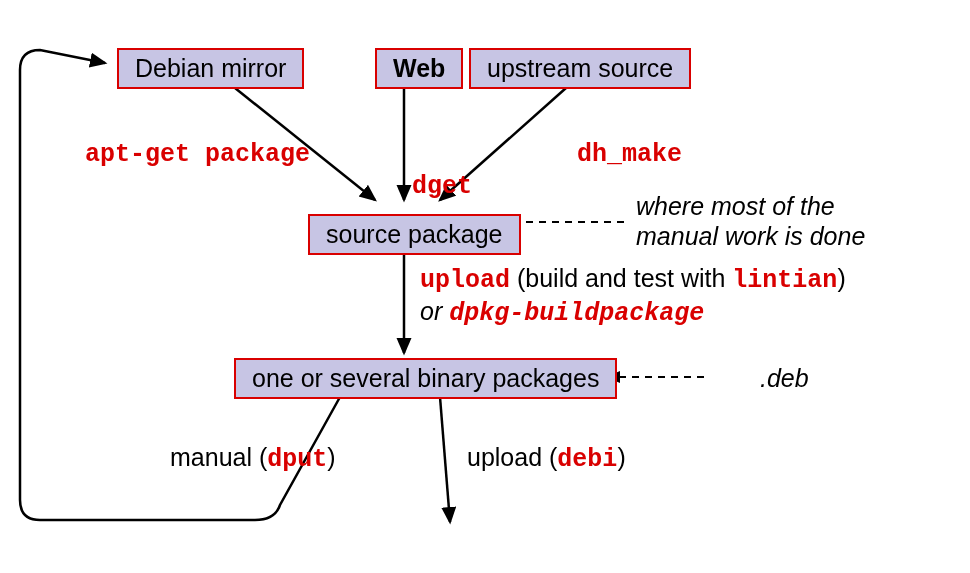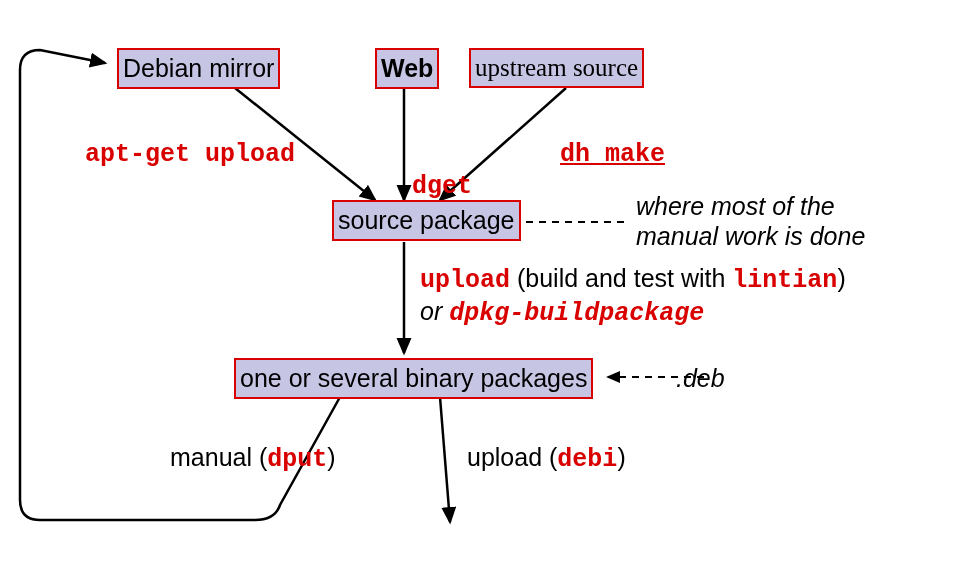--- a/index.html
+++ b/index.html
@@ -8,21 +8,21 @@
       height: 573px;
       background: #fff;
       font-family: Helvetica, Arial, sans-serif;
       position: relative;
       overflow: hidden;
     }
     .node {
       position: absolute;
       background: #c7c5e4;
       border: 2px solid #d90000;
-      padding: 4px 4px;
+      padding: 4px 16px;
       font-size: 25px;
       color: #000;
       white-space: nowrap;
     }
     .label {
       position: absolute;
       font-size: 25px;
       color: #000;
       white-space: nowrap;
     }
@@ -58,41 +58,41 @@
 </svg>
 
 <div class="node" style="left:117px; top:48px;">
   <span>Debian mirror</span>
 </div>
 
 <div class="node" style="left:375px; top:48px;font-weight:bold;">
   <span>Web</span>
 </div>
 
-<div class="node" style="left:469px; top:48px;font-family:Liberation Serif, serif;">
+<div class="node" style="left:469px; top:48px;">
   <span>upstream source</span>
 </div>
 
-<div class="node" style="left:308px; top:200px;margin-left:24px;">
+<div class="node" style="left:308px; top:214px;">
   <span>source package</span>
 </div>
 
 <div class="node" style="left:210px; top:358px;margin-left:24px;">
   <span>one or several binary packages</span>
 </div>
 
 <div class="label mono" style="left:85px; top:140px;">
-  <span>apt-get upload</span>
+  <span>apt-get package</span>
 </div>
 
 <div class="label mono" style="left:412px; top:140px;margin-top:32px;">
   <span>dget</span>
 </div>
 
-<div class="label mono" style="left:560px; top:140px;text-decoration:underline;">
+<div class="label mono" style="left:577px; top:140px;">
   <span>dh_make</span>
 </div>
 
 <div class="label" style="left:420px; top:264px;">
   <span class="mono">upload</span><span> (build and test with </span><span class="mono">lintian</span><span>)</span>
 </div>
 
 <div class="label" style="left:420px; top:297px;font-style:italic;">
   <span>or </span><span class="mono">dpkg-buildpackage</span>
 </div>
@@ -105,15 +105,15 @@
   <span>upload (</span><span class="mono">debi</span><span>)</span>
 </div>
 
 <div class="label italic" style="left:636px; top:192px;">
   <span>where most of the</span>
 </div>
 <div class="label italic" style="left:636px; top:222px;">
   <span>manual work is done</span>
 </div>
 
-<div class="label italic" style="left:676px; top:364px;">
+<div class="label italic" style="left:760px; top:364px;">
   <span>.deb</span>
 </div>
 
 </body></html>

